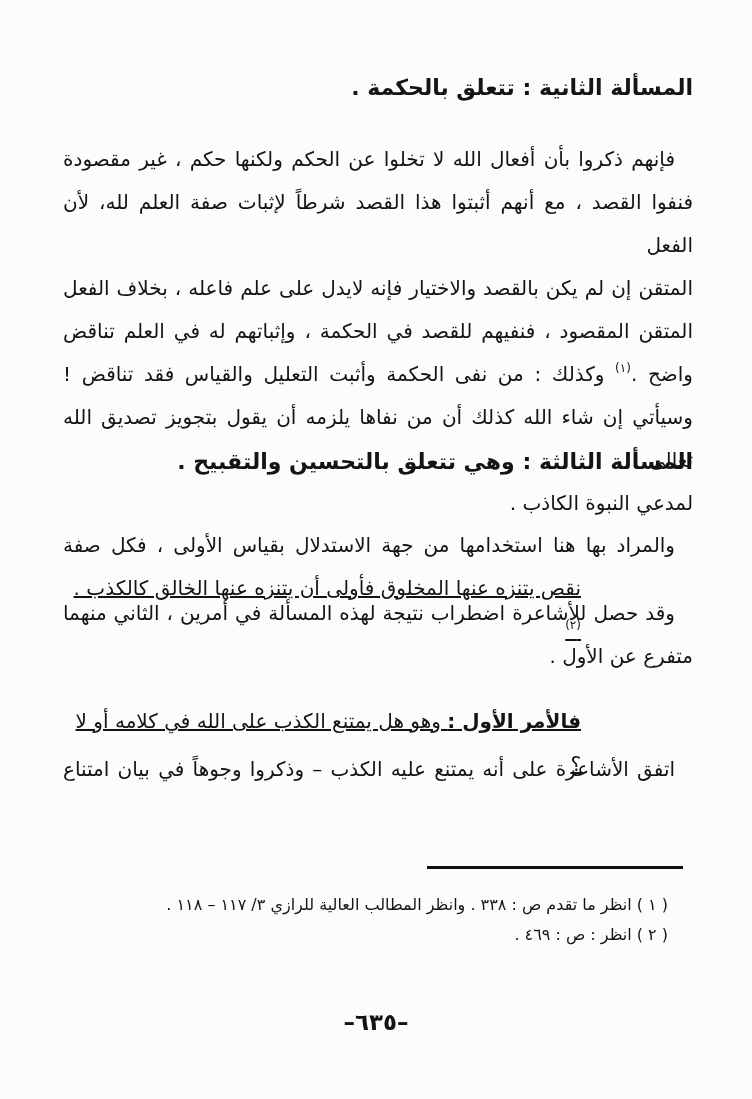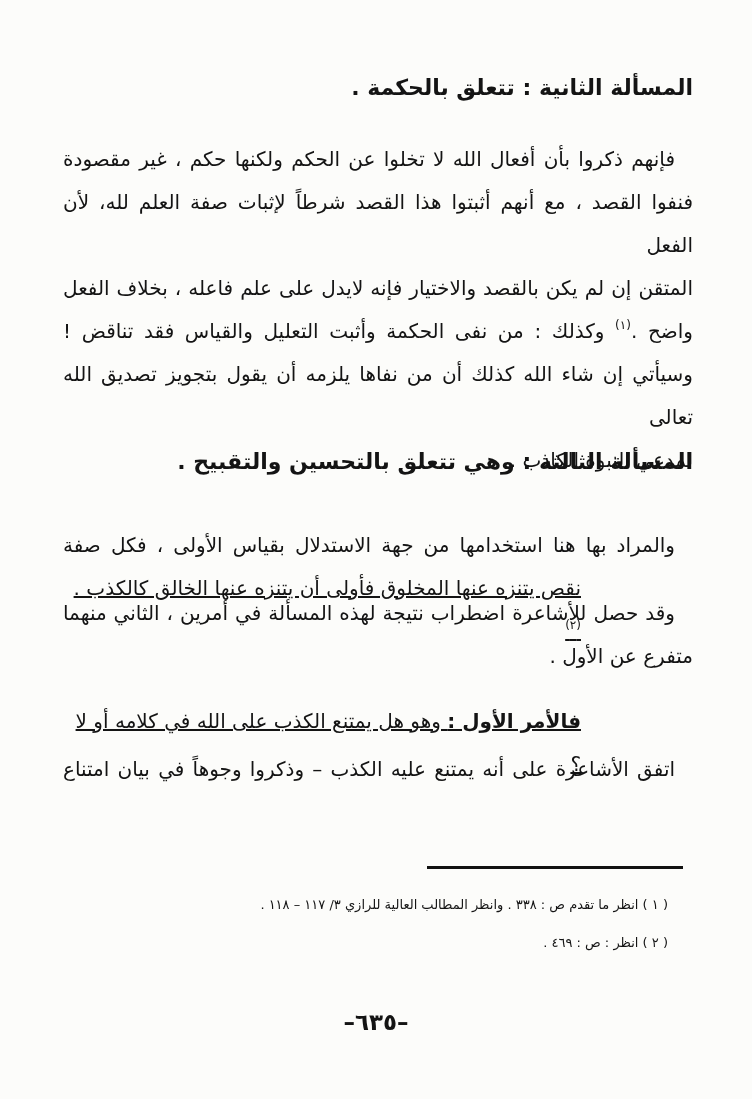--- a/index.html
+++ b/index.html
@@ -60,21 +60,21 @@
   }
   .fn-rule {
     position: absolute;
     top: 866px;
     right: 69px;
     width: 256px;
     height: 3px;
     background: #111;
   }
   .footnote-line {
-    font-size: 13px;
+    font-size: 16px;
     line-height: 30px;
     text-align: right;
     padding-right: 25px;
   }
   .page-number {
     position: absolute;
     top: 1008px;
     left: 0;
     right: 0;
     direction: rtl;
@@ -88,20 +88,21 @@
 <body>
 
 <div class="page">
 
   <div class="block heading" style="top:70px;">المسألة الثانية : تتعلق بالحكمة .</div>
 
   <div class="block" style="top:138px;">
     <div class="body-line indent">فإنهم ذكروا بأن أفعال الله لا تخلوا عن الحكم ولكنها حكم ، غير مقصودة</div>
     <div class="body-line">فنفوا القصد ، مع أنهم أثبتوا هذا القصد شرطاً لإثبات صفة العلم لله، لأن الفعل</div>
     <div class="body-line">المتقن إن لم يكن بالقصد والاختيار فإنه لايدل على علم فاعله ، بخلاف الفعل</div>
+    <div class="body-line">المتقن المقصود ، فنفيهم للقصد في الحكمة ، وإثباتهم له في العلم تناقض</div>
     <div class="body-line">
       <span>واضح .</span><sup class="fn-mark">(١)</sup><span> وكذلك : من نفى الحكمة وأثبت التعليل والقياس فقد تناقض !</span>
     </div>
     <div class="body-line">وسيأتي إن شاء الله كذلك أن من نفاها يلزمه أن يقول بتجويز تصديق الله تعالى</div>
     <div class="body-line last-line">لمدعي النبوة الكاذب .</div>
   </div>
 
   <div class="block heading" style="top:444px;">المسألة الثالثة : وهي تتعلق بالتحسين والتقبيح .</div>
 
   <div class="block" style="top:524px;">
@@ -123,18 +124,18 @@
   </div>
 
   <div class="block" style="top:748px;">
     <div class="body-line indent">اتفق الأشاعرة على أنه يمتنع عليه الكذب – وذكروا وجوهاً في بيان امتناع</div>
   </div>
 
   <div class="fn-rule"></div>
 
   <div class="block" style="top:890px;">
     <div class="footnote-line">( ١ ) انظر ما تقدم ص : ٣٣٨ . وانظر المطالب العالية للرازي ٣/ ١١٧ – ١١٨ .</div>
-    <div class="footnote-line" style="margin-top:8px;">( ٢ ) انظر : ص : ٤٦٩ .</div>
+    <div class="footnote-line" style="margin-top:0;">( ٢ ) انظر : ص : ٤٦٩ .</div>
   </div>
 
   <div class="page-number">–٦٣٥–</div>
 
 </div>
 
 </body></html>

